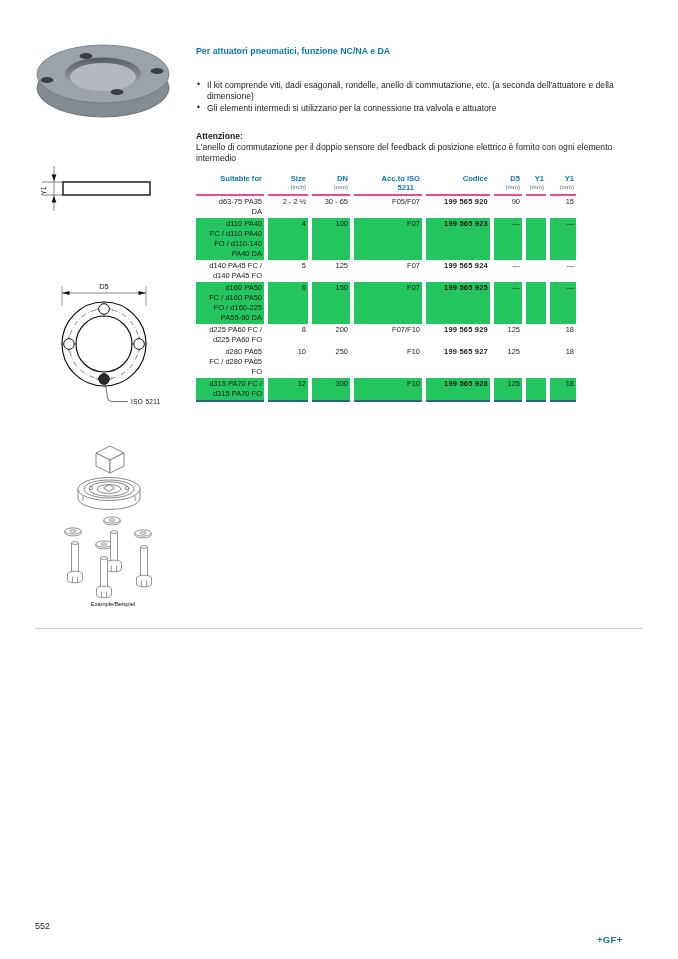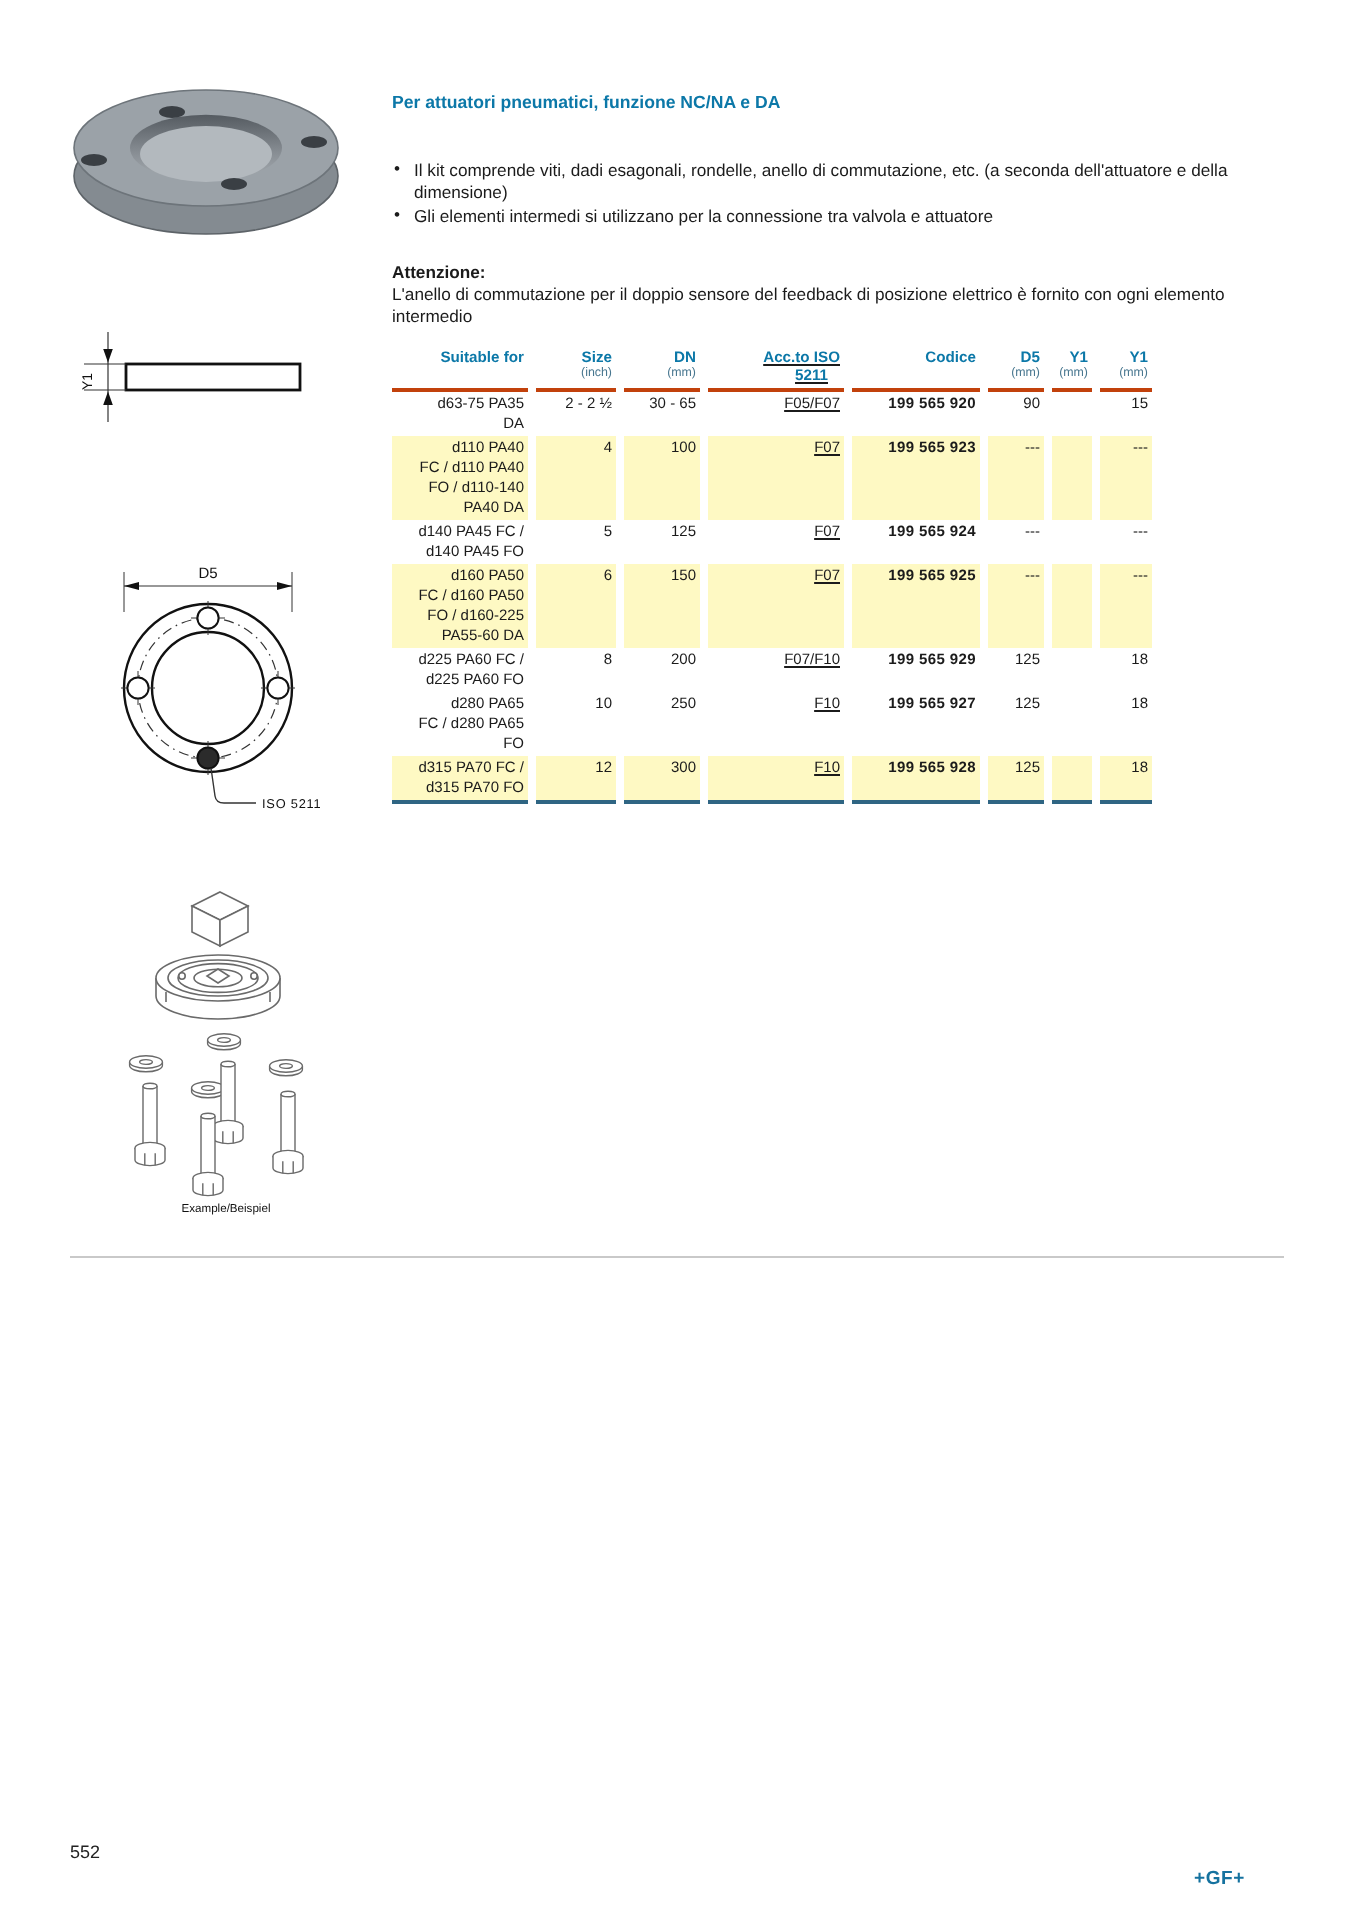--- a/index.html
+++ b/index.html
@@ -14,35 +14,35 @@
   .bullets li .bullet-dot{position:absolute;left:1px;top:-0.5px;}
   .attention-label{margin-top:17px;font-weight:bold;font-size:8.6px;line-height:11px;}
   .attention-text{font-size:8.6px;line-height:11px;width:430px;}
 
   
   .spec-table{border-collapse:collapse;margin-top:9px;}
   .spec-table th,.spec-table td{padding:1px 2px 1px 0;text-align:right;vertical-align:top;}
   .spec-table .c0{width:66px;}
   .spec-table .c1{width:38px;}
   .spec-table .c2{width:36px;}
-  .spec-table .c3{width:66px;text-decoration:underline;}
+  .spec-table .c3{width:66px;}
   .spec-table .c4{width:62px;}
   .spec-table .c5{width:26px;}
   .spec-table .c6{width:18px;}
   .spec-table .c7{width:24px;}
   .spec-table .c1,.spec-table .c2,.spec-table .c3,.spec-table .c4,
   .spec-table .c5,.spec-table .c6,.spec-table .c7{border-left:4px solid #fff;}
-  .spec-table thead th{border-bottom:2px solid #c2410c;padding-bottom:2px;}
+  .spec-table thead th{border-bottom:2px solid #ec4899;padding-bottom:2px;}
   .hl{font-weight:bold;font-size:7.6px;line-height:9.5px;color:#0c78a8;white-space:nowrap;}
   .hs{font-size:6.2px;line-height:8px;color:#47768f;font-weight:normal;}
   .hs-big{font-size:7.6px;line-height:9px;color:#0c78a8;font-weight:bold;padding-right:6px;}
   .spec-table td{font-size:7.5px;line-height:10px;color:#1b1b1b;}
   .spec-table td.c0{white-space:pre-line;}
   .spec-table td.c4{font-weight:bold;letter-spacing:0.2px;}
-  .spec-table tr.shaded td{background:#fef9c3;}
+  .spec-table tr.shaded td{background:#22c55e;}
   .spec-table tbody tr:last-child td{border-bottom:2px solid #2f6583;text-align:right;}
 
   
   .fig-flange{position:absolute;left:35px;top:44px;}
   .fig-side{position:absolute;left:30px;top:163px;}
   .fig-d5{position:absolute;left:28px;top:280px;}
   .fig-assembly{position:absolute;left:50px;top:436px;}
   svg text{font-family:"Liberation Sans",sans-serif;fill:#111;}
 
   .divider{position:absolute;left:35px;top:628px;width:607px;height:1px;background:#c9c9c9;}

